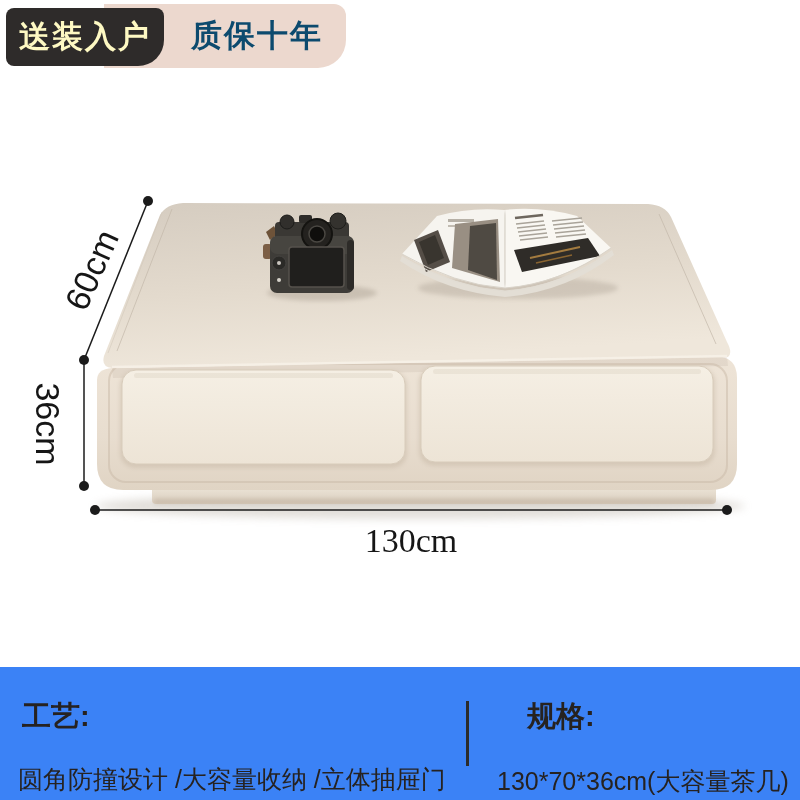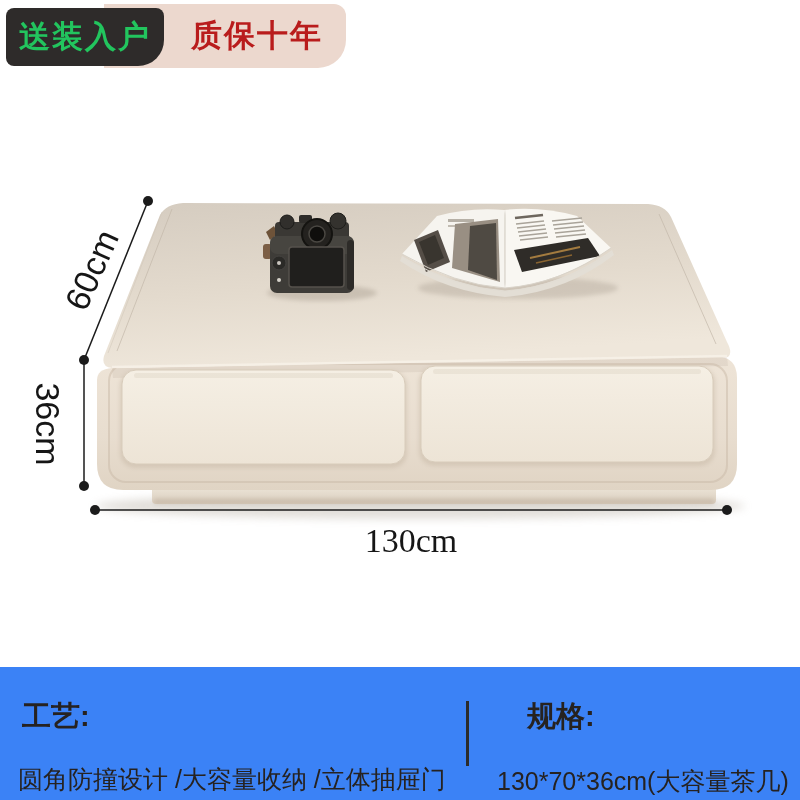--- a/index.html
+++ b/index.html
@@ -8,28 +8,28 @@
     background:#ffffff;
     font-family:"Liberation Sans","DejaVu Sans",sans-serif;
   }
   .stage svg{position:absolute;left:0;top:0;pointer-events:none;}
 
   
   .badge{position:absolute;display:flex;align-items:center;font-weight:700;}
   .badge-warranty{
     left:104px;top:4px;width:242px;height:64px;
     background:#ecd8ce;border-radius:0 12px 28px 0;
-    color:#b91c1c;font-size:31px;letter-spacing:2px;
+    color:#0c4a6e;font-size:31px;letter-spacing:2px;
     justify-content:center;padding-left:64px;box-sizing:border-box;
     z-index:2;
   }
   .badge-delivery{
     left:6px;top:8px;width:158px;height:58px;
     background:#2e2b2a;border-radius:8px 8px 26px 8px;
-    color:#22c55e;font-size:31px;letter-spacing:2px;
+    color:#fef9c3;font-size:31px;letter-spacing:2px;
     justify-content:center;
     z-index:3;
   }
 
   
   .dim{
     position:absolute;color:#161616;font-size:34px;font-weight:400;
     white-space:nowrap;z-index:4;
   }
   .dim-depth{left:92px;top:270px;transform:translate(-50%,-50%) rotate(-66deg);}

